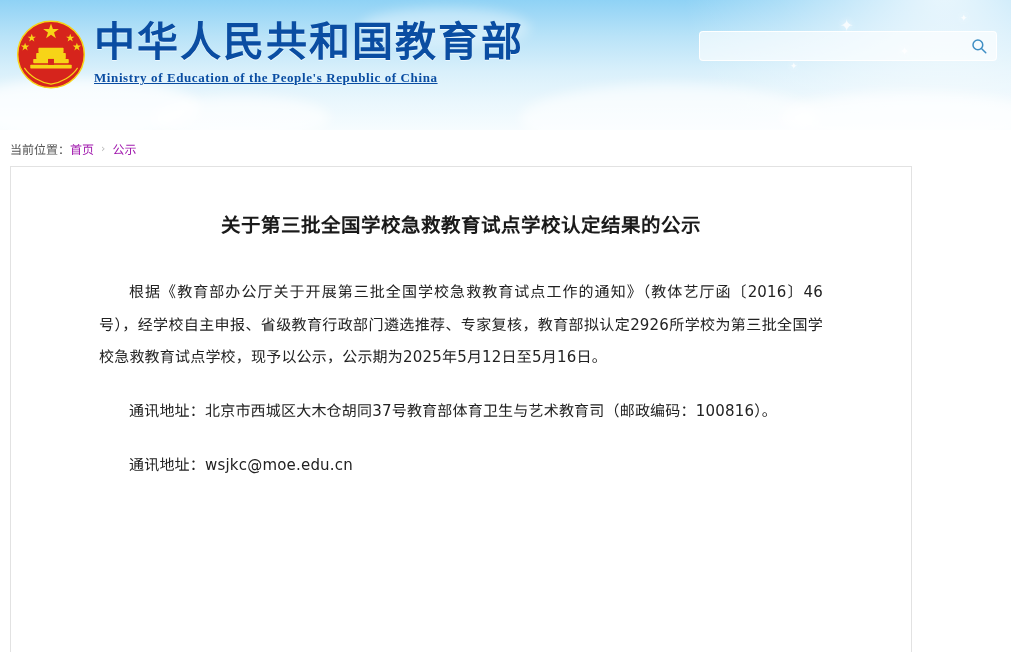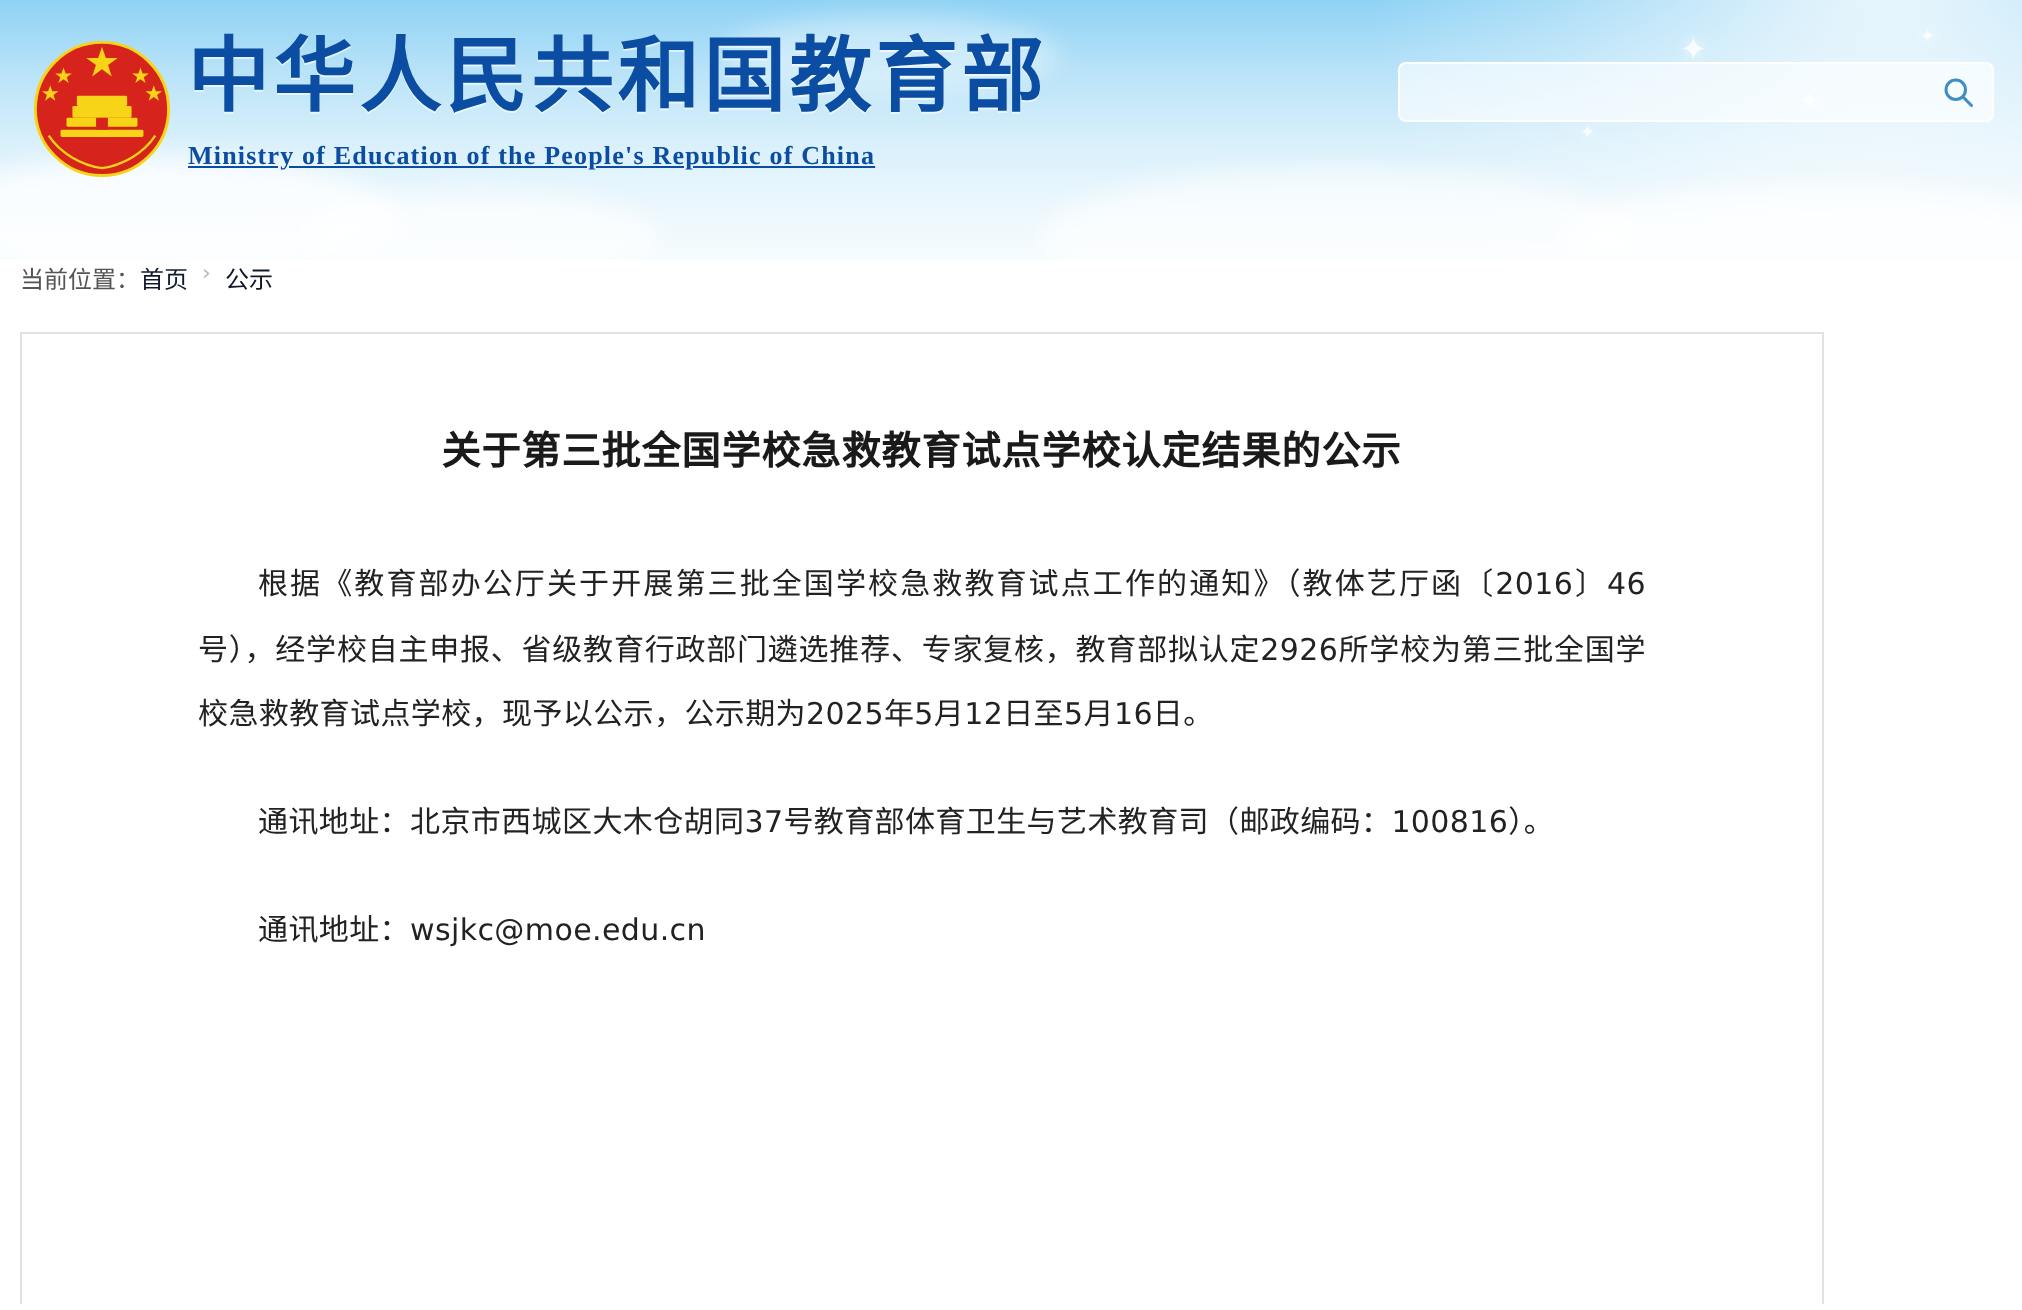--- a/index.html
+++ b/index.html
@@ -64,21 +64,21 @@
     position: absolute;
     inset: 0;
   }
 
   .title-block {
     position: absolute;
     left: 94px;
     top: 16px;
   }
   .title-cn {
-    font-family: Liberation Mono, monospace;
+    font-family: Liberation Serif, serif;
     font-size: 41px;
     font-weight: bold;
     letter-spacing: 2px;
     color: #0a4da2;
     line-height: 52px;
     text-shadow: 0 1px 0 rgba(255,255,255,0.6);
     white-space: nowrap;
     text-align: right;
   }
   .title-en {
@@ -119,28 +119,29 @@
     width: 18px;
     height: 18px;
     flex: 0 0 18px;
     color: #3e8ec4;
   }
 
   
   .breadcrumb {
     height: 36px;
     display: flex;
+    align-items: center;
     padding: 0 0 0 10px;
     font-size: 12px;
     color: #555555;
     background: #ffffff;
     font-family: "DejaVu Sans", "Liberation Sans", sans-serif;
   }
   .breadcrumb .bc-label { color: #555; }
-  .breadcrumb .bc-link { color: #0f172a; text-decoration: none; }
+  .breadcrumb .bc-link { color: #a21caf; text-decoration: none; }
   .breadcrumb .bc-sep {
     color: #b8b8b8;
     margin: 0 7px;
     font-size: 11px;
   }
 
   
   .card {
     margin: 0 10px;
     width: 902px;

